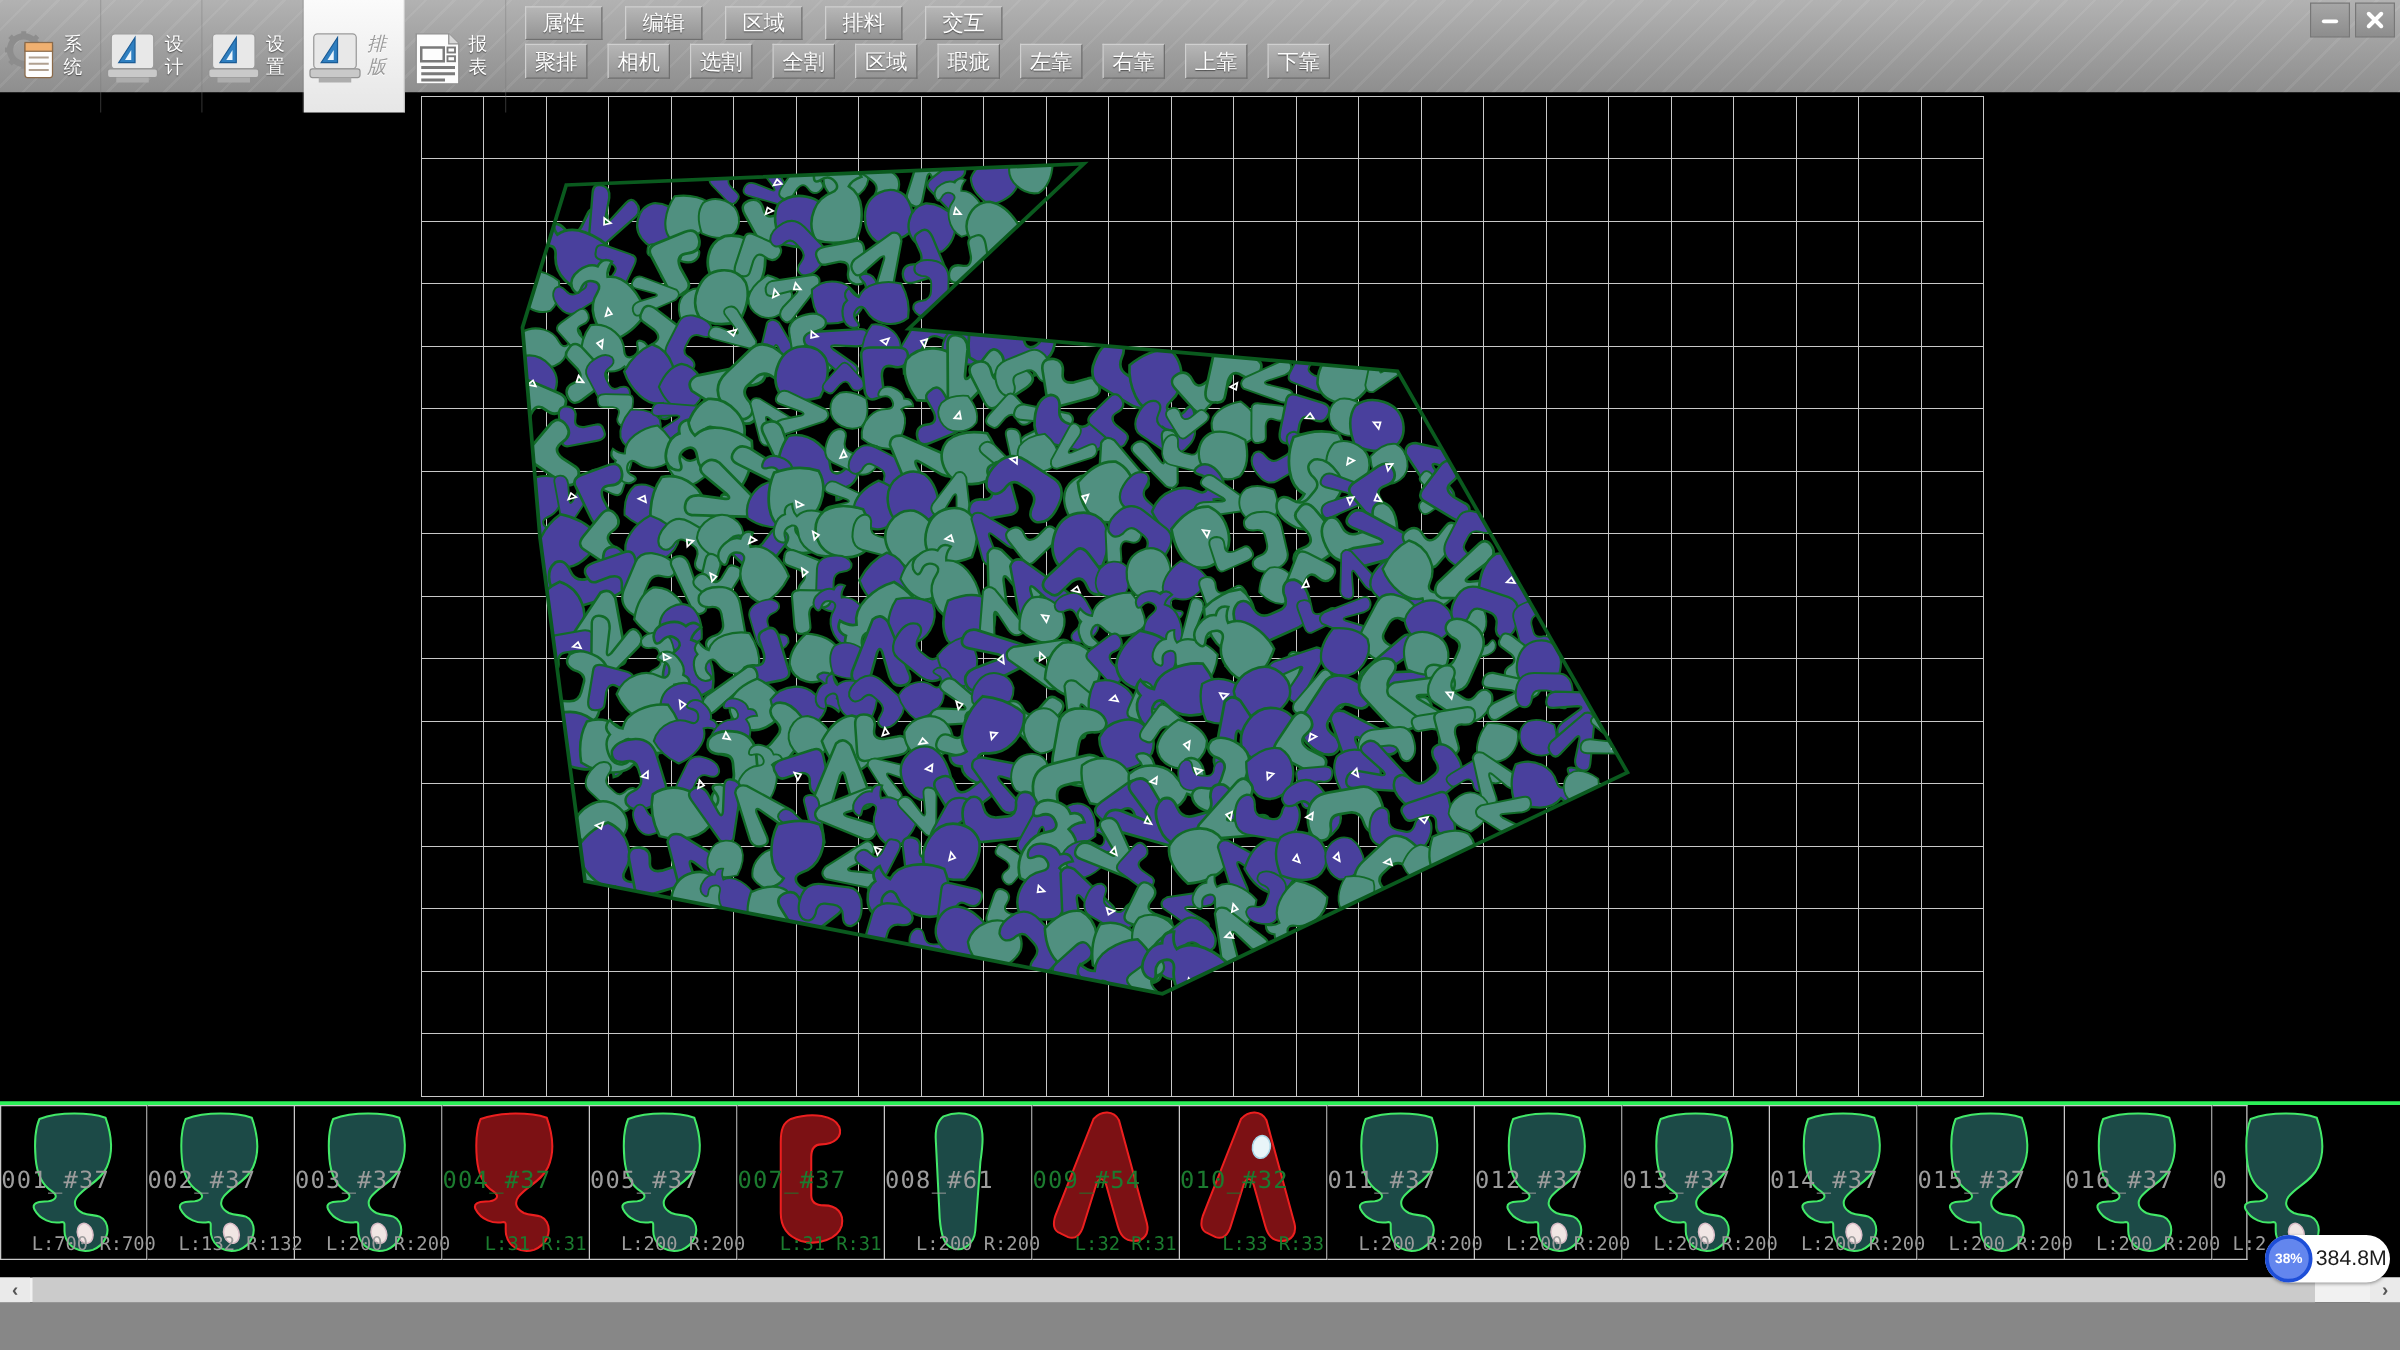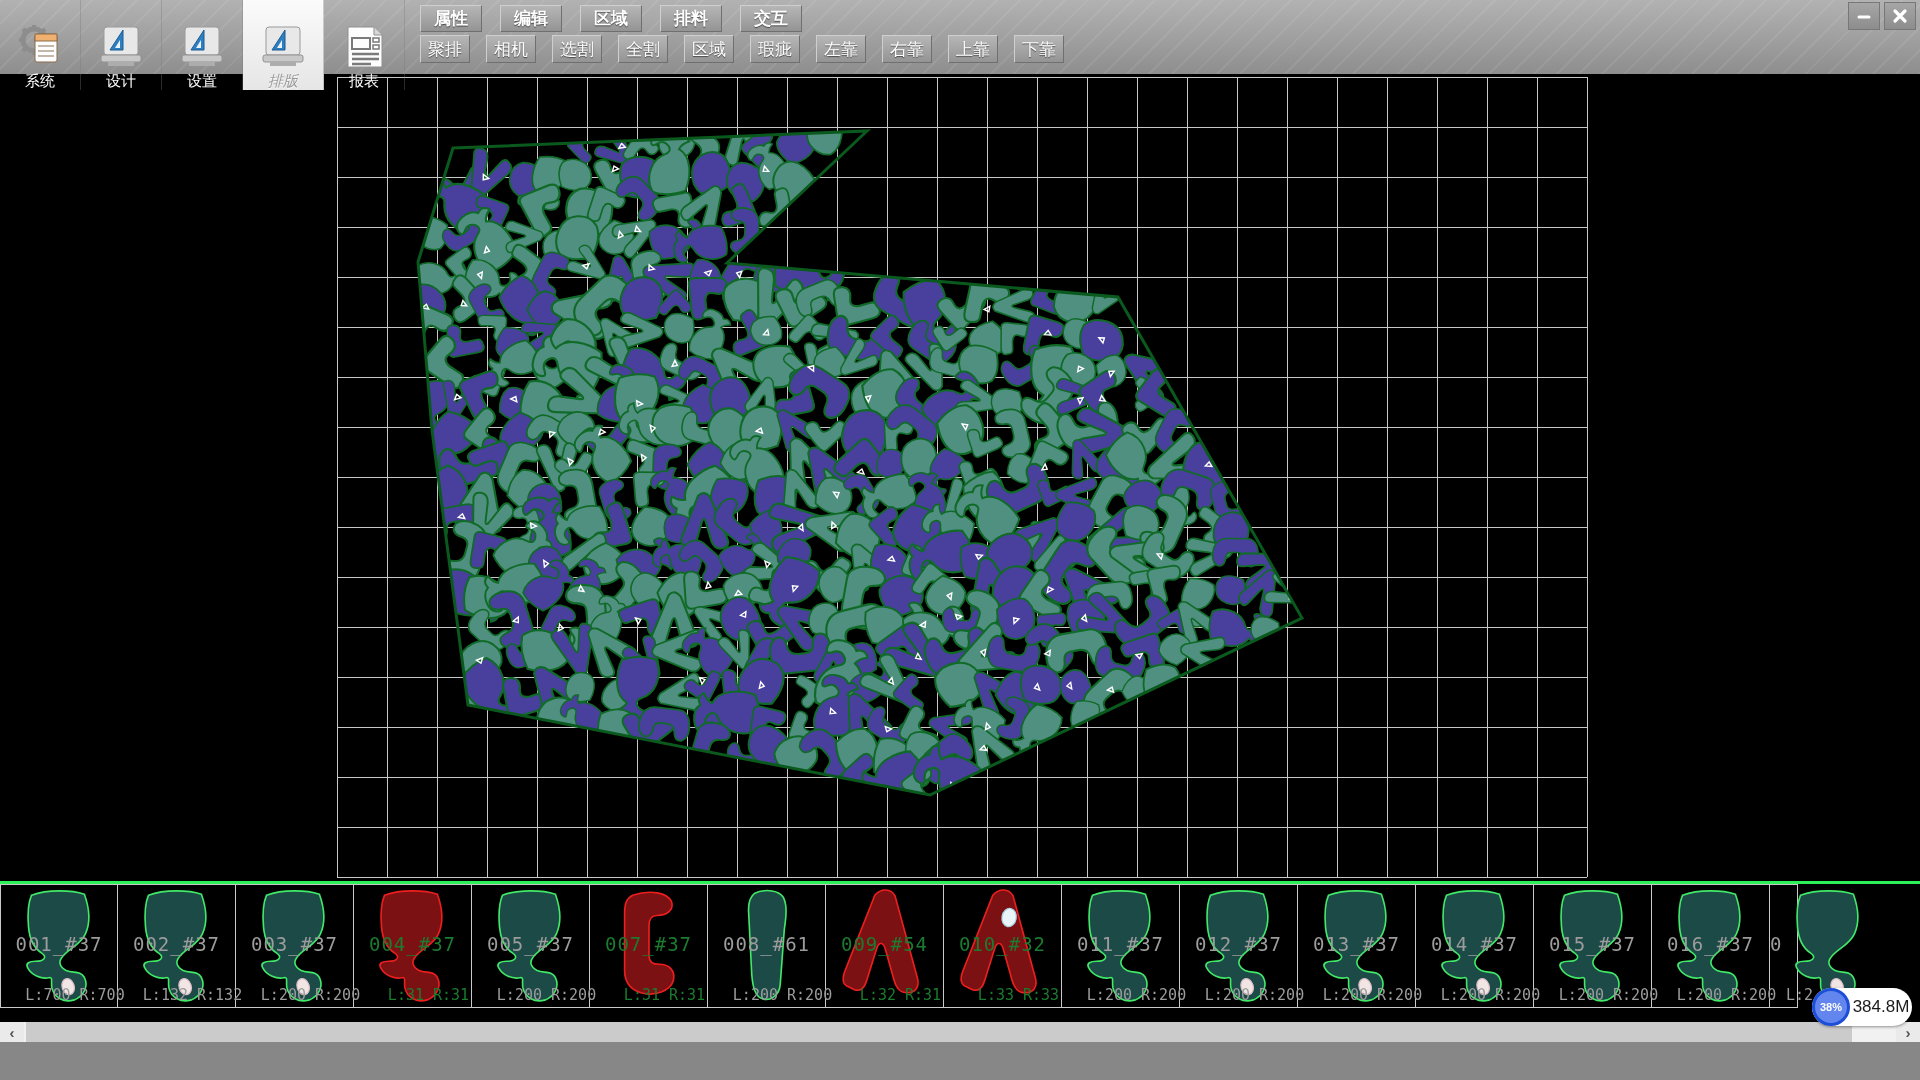--- a/index.html
+++ b/index.html
@@ -5,29 +5,29 @@
   html,body{margin:0;padding:0;background:#000;}
   .app{position:relative;width:1920px;height:1080px;overflow:hidden;
        font-family:"Liberation Sans",sans-serif;background:#000;}
 
   
   .toolbar{position:absolute;left:0;top:0;width:1920px;height:74px;
     background:linear-gradient(#b2b2b2,#8e8e8e);}
   .toolbar:after{content:"";position:absolute;inset:0;pointer-events:none;
     background:repeating-linear-gradient(135deg,rgba(255,255,255,.07) 0 2px,transparent 2px 16px);}
   .tabs{position:absolute;left:0;top:0;height:74px;display:flex;z-index:2;}
-  .tab{width:80px;height:90px;display:flex;flex-direction:column;align-items:center;
-    justify-content:flex-end;cursor:default;border-right:1px solid rgba(120,120,120,.35);}
+  .tab{width:80px;height:90px;display:flex;flex-direction:row;align-items:center;
+    justify-content:space-between;cursor:default;border-right:1px solid rgba(120,120,120,.35);}
   .tab .ticon{width:52px;height:50px;margin-top:3px;display:flex;align-items:center;justify-content:center;}
   .tab .tlabel{font-size:15px;color:#fff;text-shadow:0 1px 1px rgba(0,0,0,.55);line-height:18px;}
   .tab.active{background:linear-gradient(#fbfbfb,#e6e6e6);font-style:italic;}
   .tab.active .tlabel{color:#9a9a9a;text-shadow:0 1px 0 #fff;}
 
   .menurow{position:absolute;left:420px;display:flex;gap:18px;z-index:2;}
-  .menurow.r1{top:5px;font-weight:bold;}
+  .menurow.r1{top:5px;}
   .menurow.r2{top:35px;gap:16px;align-items:flex-end;}
   .mbtn{height:27px;min-width:62px;padding:0 6px;box-sizing:border-box;
     display:flex;align-items:center;justify-content:center;
     background:linear-gradient(#b6b6b6,#949494);
     border:1px solid #cfcfcf;border-right-color:#6f6f6f;border-bottom-color:#6f6f6f;
     color:#fff;font-size:17px;text-shadow:0 1px 1px rgba(0,0,0,.55);}
   .menurow.r2 .mbtn{min-width:50px;height:28px;}
 
   .winbtns{position:absolute;right:4px;top:2px;display:flex;gap:4px;z-index:3;}
   .winbtn{width:30px;height:26px;display:flex;align-items:center;justify-content:center;
@@ -39,21 +39,21 @@
   .canvas svg{position:absolute;inset:0;}
 
   
   .stripline{position:absolute;left:0;top:881px;width:1920px;height:3px;background:#2cf058;}
   .filmstrip{position:absolute;left:0;top:884px;width:1920px;height:126px;background:#000;
     display:flex;overflow:hidden;}
   .cell{position:relative;width:118px;height:124px;box-sizing:border-box;flex:0 0 auto;
     border:1px solid #c9c9c9;border-left:none;background:#000;}
   .cell:first-child{border-left:1px solid #c9c9c9;}
   .cell svg{position:absolute;left:0;top:0;width:118px;height:122px;}
-  .clabel{position:absolute;left:0;top:48px;width:100%;text-align:center;
+  .clabel{position:absolute;left:0;top:48px;width:100%;
     font-family:"DejaVu Sans Mono",monospace;font-size:19px;letter-spacing:1px;z-index:2;}
   .clr{position:absolute;left:0;bottom:3px;width:100%;text-align:center;
     font-family:"DejaVu Sans Mono",monospace;font-size:15px;z-index:2;padding-left:16px;}
 
   .badge{position:absolute;left:1812px;top:988px;width:100px;height:38px;background:#fff;
     border-radius:19px;display:flex;align-items:center;z-index:5;
     box-shadow:0 1px 3px rgba(0,0,0,.4);}
   .badge .pct{width:38px;height:38px;border-radius:50%;background:#6386ee;
     border:3px solid #1d4ed8;box-sizing:border-box;display:flex;align-items:center;justify-content:center;
     color:#fff;font-size:11px;font-weight:bold;}

